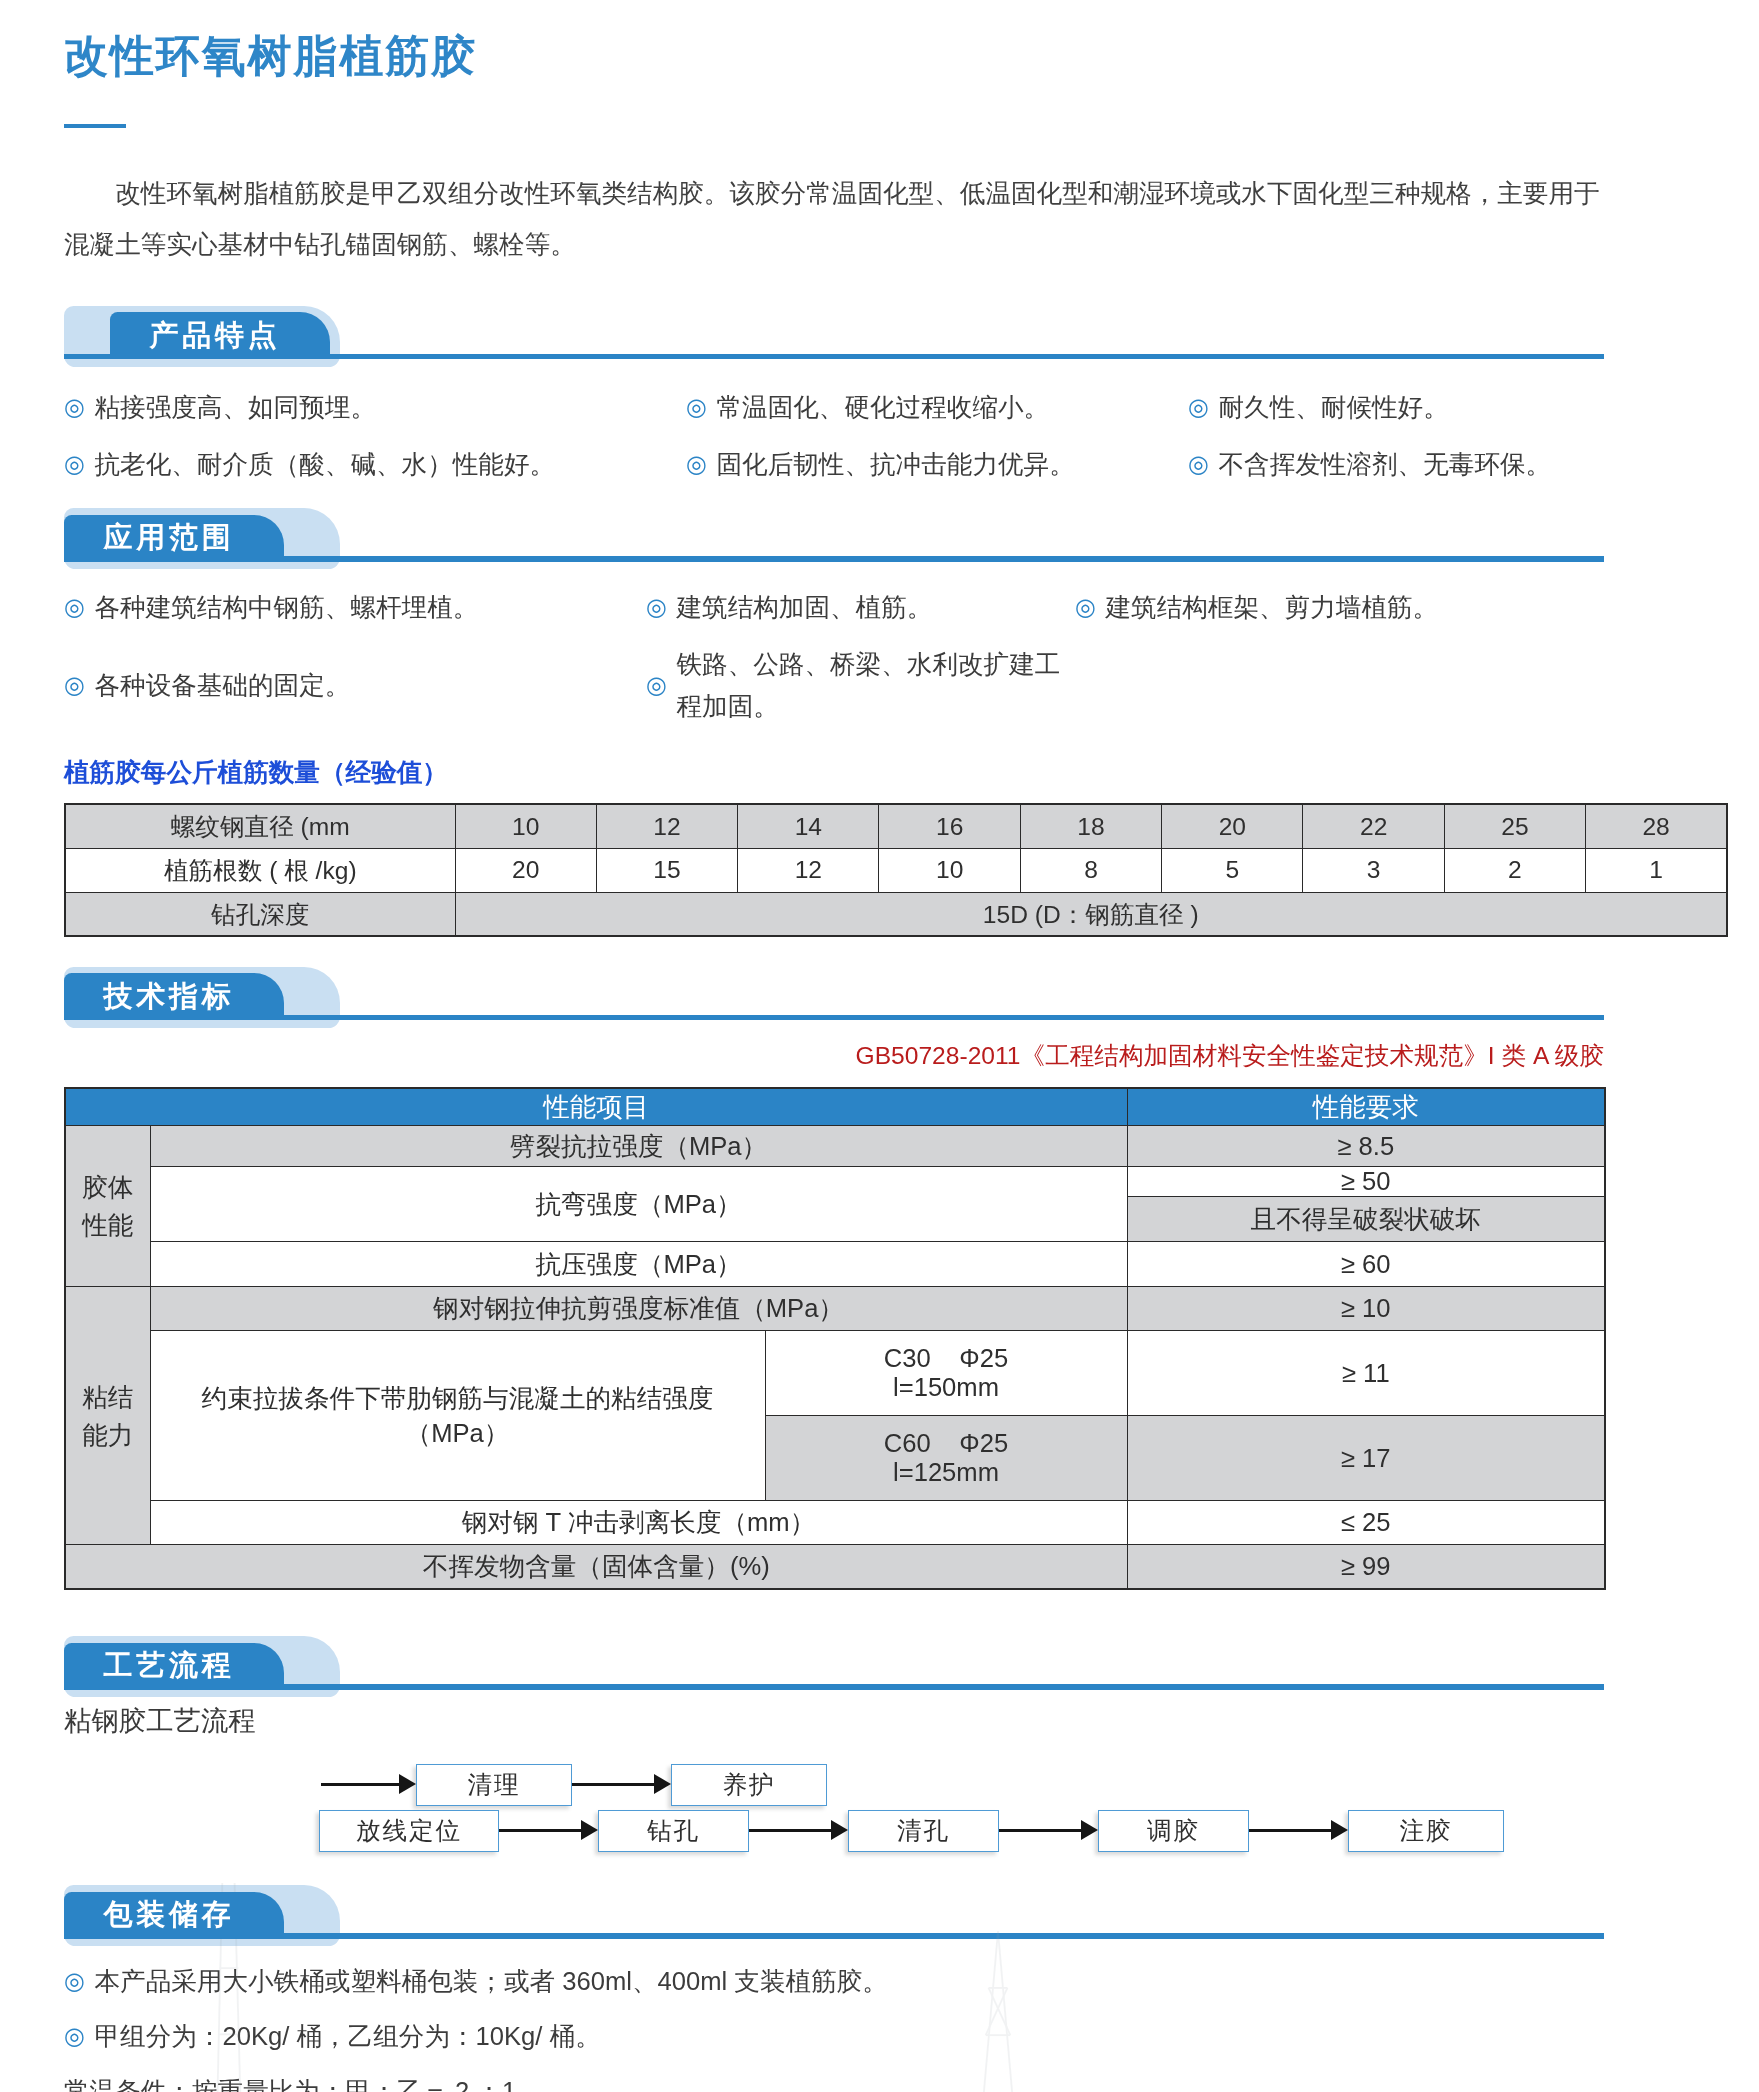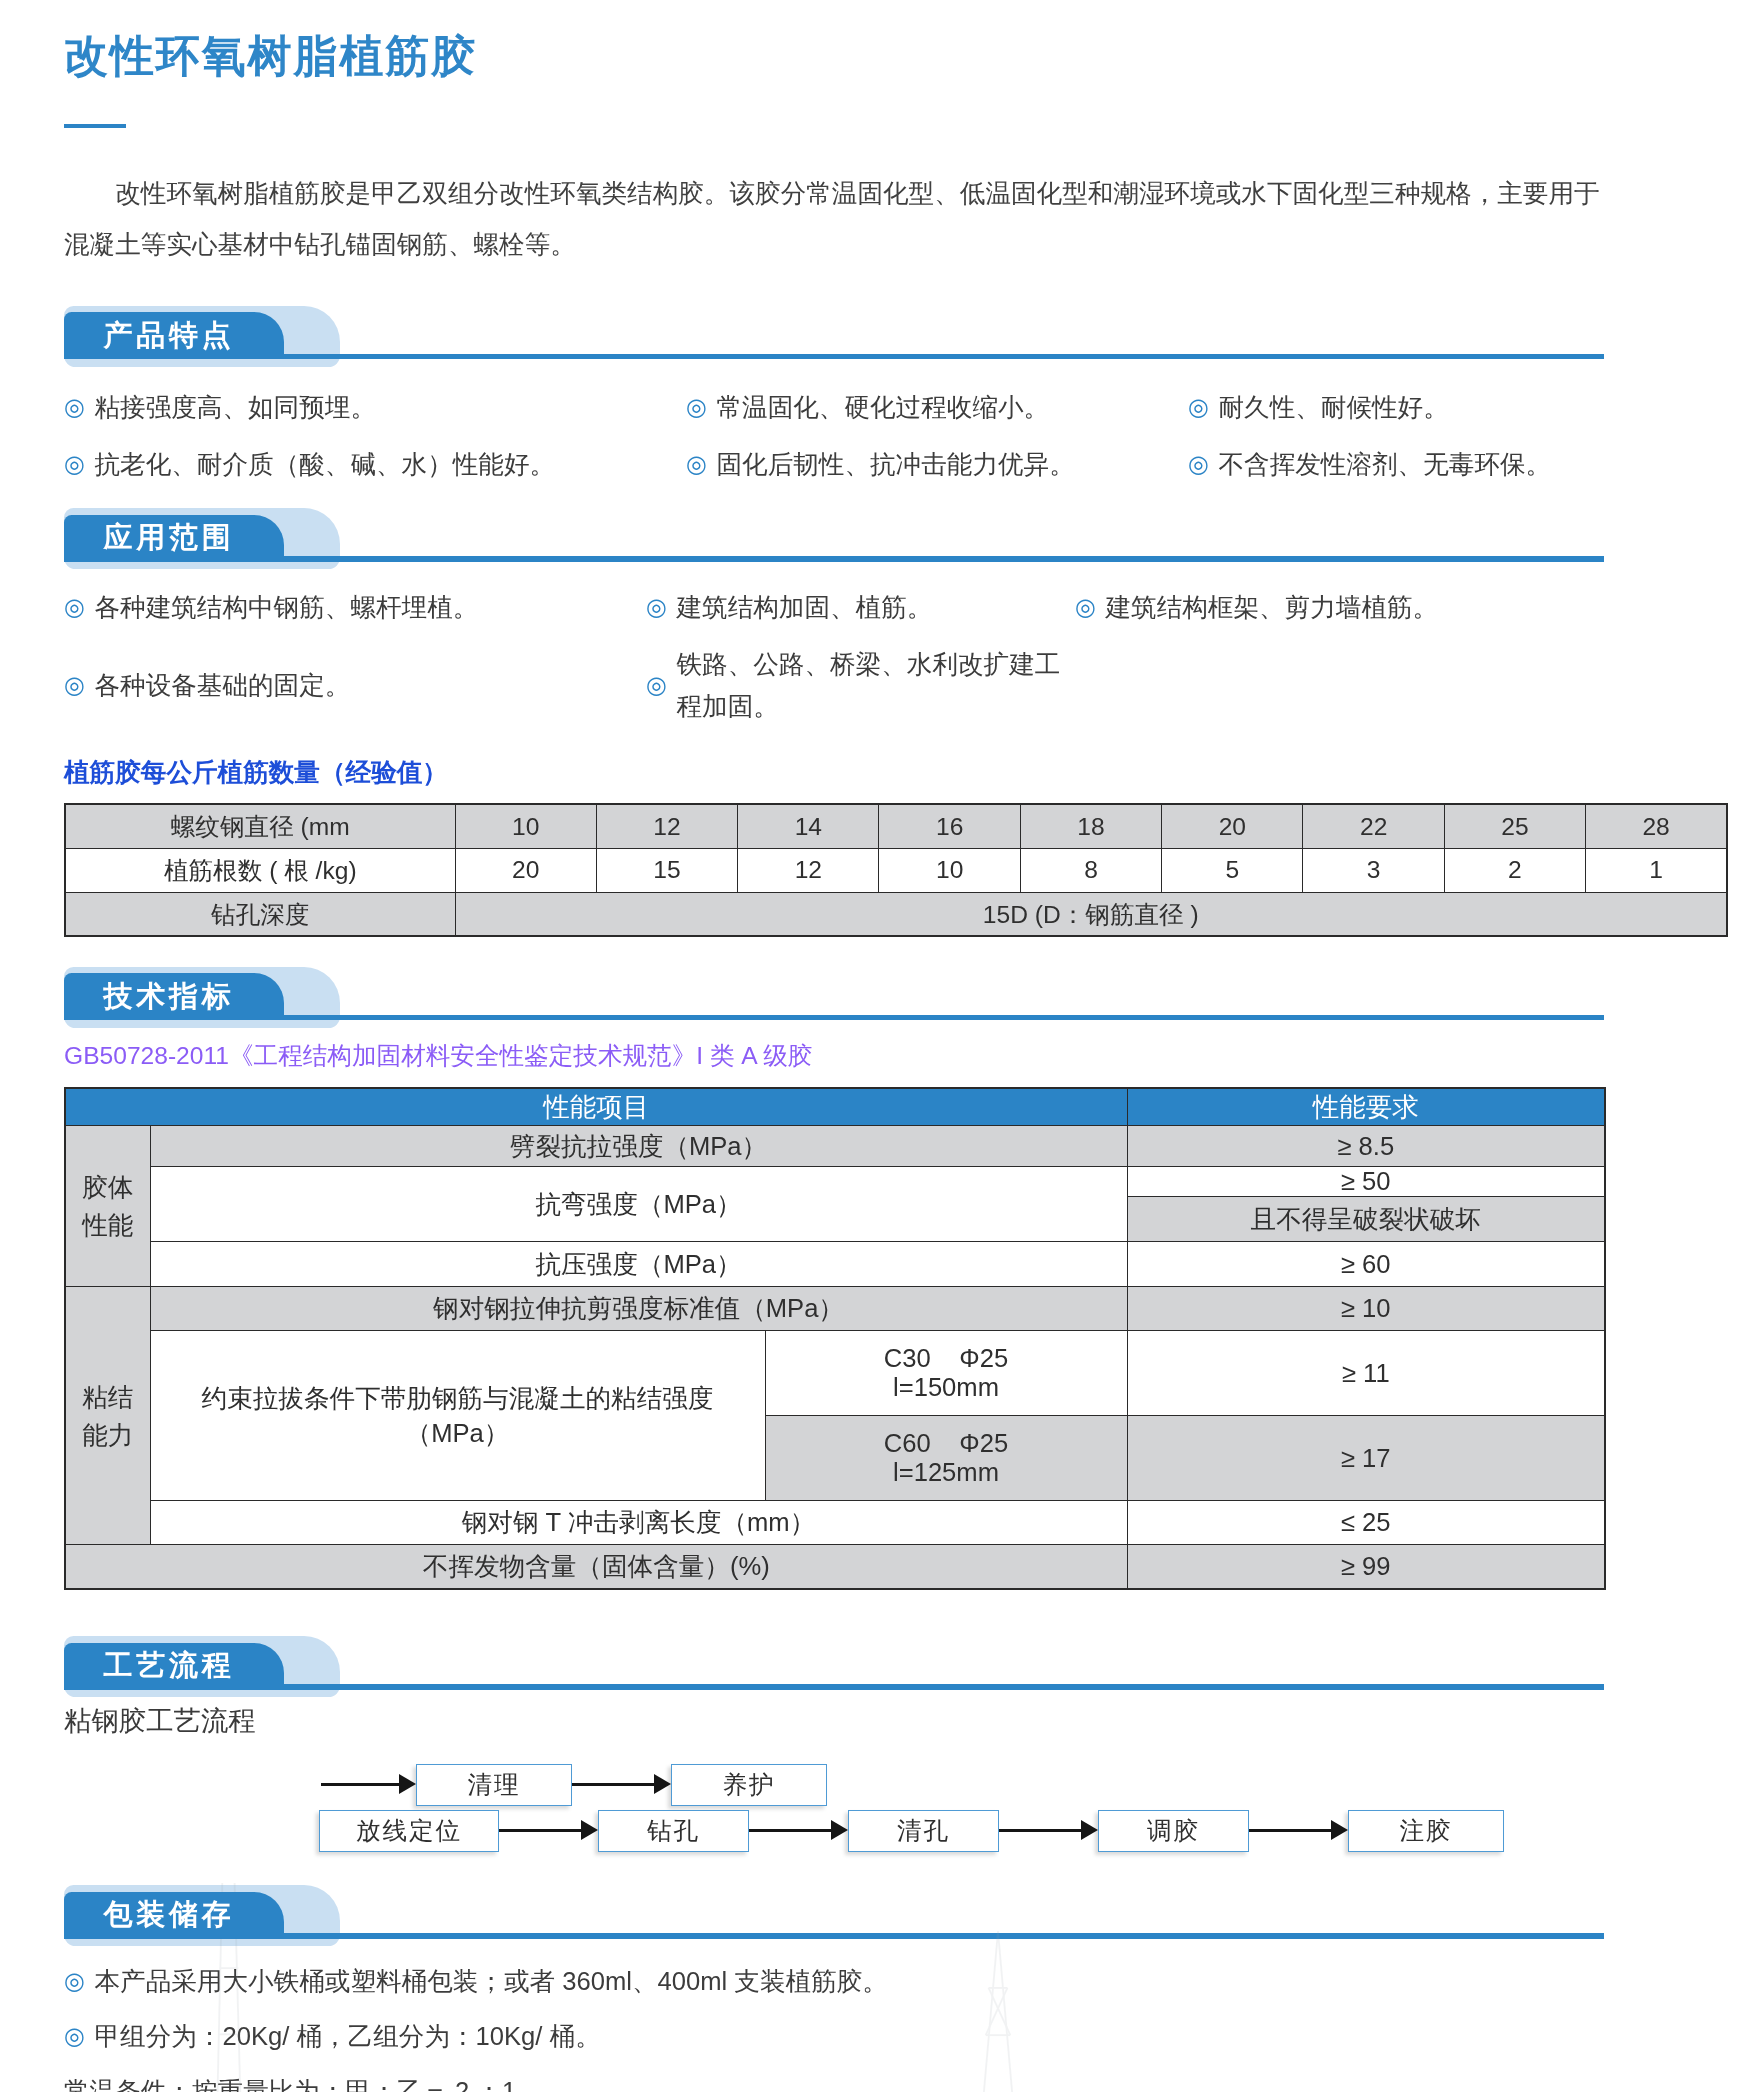--- a/index.html
+++ b/index.html
@@ -41,21 +41,21 @@
   .qty-title { margin-top:28px; font-size:25.6px; font-weight:700; color:#1d4ed8; }
   table { border-collapse:collapse; }
   .qty-table { margin-top:13.2px; width:1664px; border:2.4px solid #2a2a2a; table-layout:fixed; }
   .qty-table td { border:1.4px solid #2a2a2a; height:44px; text-align:center;
                   font-size:24.6px; color:#2f2f2f; }
   .qty-table .lbl { width:390px; }
   .gray { background:#d3d4d6; }
   .white-bg { background:#ffffff; }
 
   
-  .std-note { margin-top:19px; text-align:left; font-size:24.6px; color:#8b5cf6; }
+  .std-note { margin-top:19px; text-align:right; font-size:24.6px; color:#b91c1c; }
   .spec-table { margin-top:15px; width:1540px; border:2.4px solid #2a2a2a; table-layout:fixed; }
   .spec-table th, .spec-table td { border:1.4px solid #2a2a2a; text-align:center;
                                    font-size:25.6px; color:#2f2f2f; font-weight:400; }
   .spec-table th { background:#2b84c6; color:#fff; height:36px; font-size:26.5px;margin-left:28px; }
   .spec-table .h43{height:41px;} .spec-table .h47{height:28px;} .spec-table .h48{height:45px;}
   .spec-table .h46{height:44px;} .spec-table .h90{height:85px;}
   .spec-table .group-cell { line-height:38px; }
 
   
   .flow-label { margin-top:13.2px; font-size:27.4px; color:#3a3a3a; }
@@ -72,21 +72,21 @@
   .farrow::before { content:""; position:absolute; left:0; right:14px; top:9px;
                     height:2.8px; background:#151515; }
   .farrow::after { content:""; position:absolute; right:0; top:0;
                    border-left:17px solid #151515;
                    border-top:10.4px solid transparent; border-bottom:10.4px solid transparent; }
 
   
   .pack-list { margin-top:21px; display:grid; row-gap:13.2px; font-size:25.6px; color:#3c3c3c; }
 
   
-  .mt44{margin-top:42px;} .mt32{margin-top:30px;}
+  .mt44{margin-top:42px;padding-left:46px;} .mt32{margin-top:30px;}
   .mt56{margin-top:53px;} .mt42{margin-top:40px;}
 
   
   .watermark { position:absolute; opacity:0.13; pointer-events:none; }
 </style>
 </head>
 <body>
 
 <div class="content">
 

